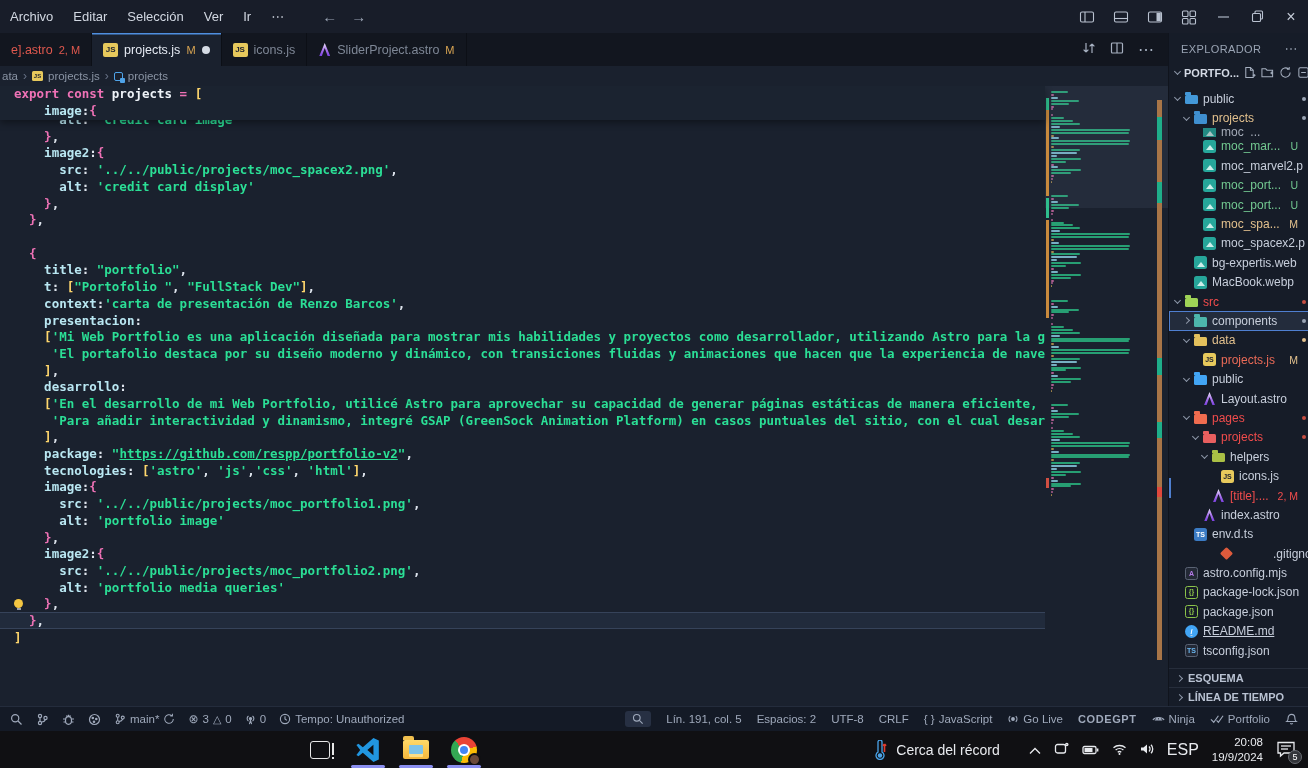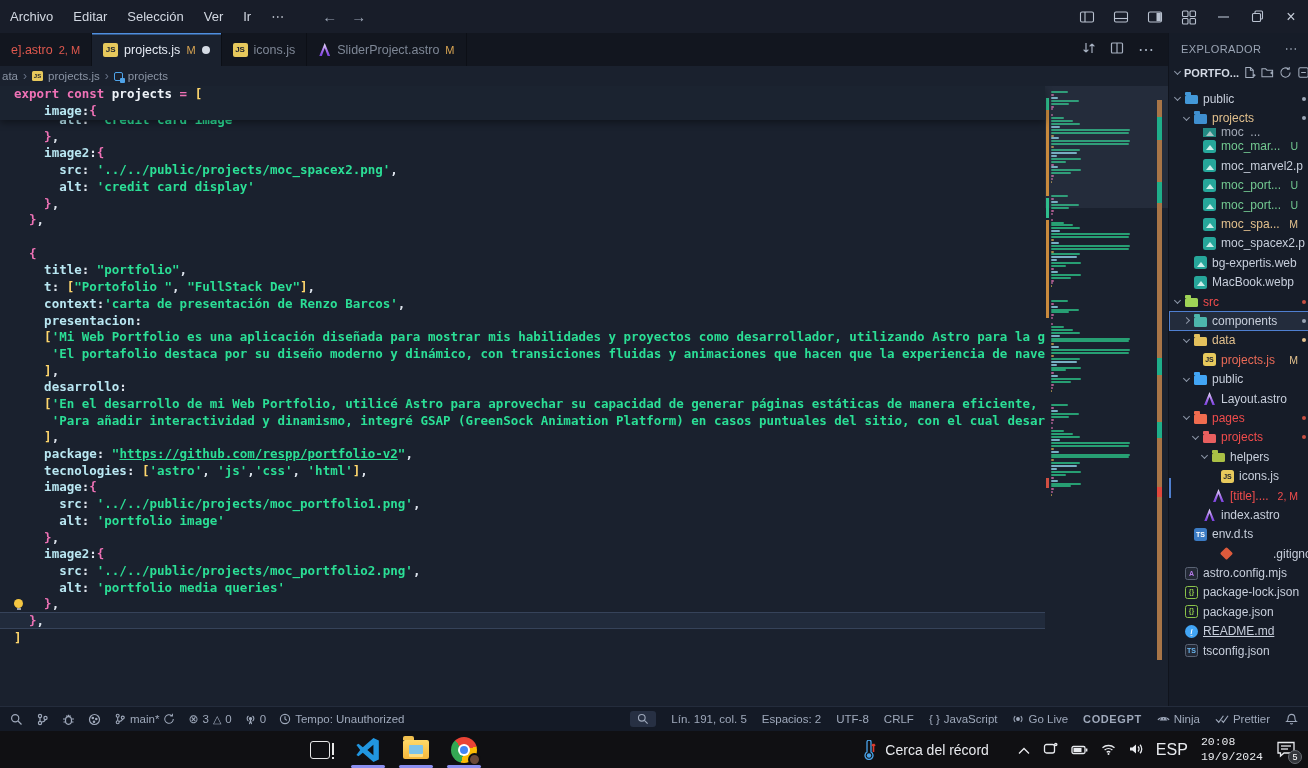--- a/index.html
+++ b/index.html
@@ -159,21 +159,21 @@
     background:conic-gradient(from -45deg,#ea4335 0 33%,#fbbc05 33% 66%,#34a853 66% 100%); }
   .chrome::before { content:""; position:absolute; left:7px; top:7px; width:12px; height:12px;
     background:#fff; border-radius:50%; }
   .chrome::after { content:""; position:absolute; left:9px; top:9px; width:8px; height:8px;
     background:#4285f4; border-radius:50%; }
   .chrome .avatar { position:absolute; right:-4px; bottom:-3px; width:13px; height:13px; border-radius:50%;
     background:#6b4a3a; border:2px solid #101013; }
   .tb-tray { position:absolute; right:0; top:0; height:37px; display:flex; align-items:center; gap:13px; padding-right:10px; color:#e8eaee; }
   .tb-tray svg { stroke:#e8eaee; fill:none; stroke-width:1.3; }
   .weather { display:flex; align-items:center; gap:9px; font-size:14px; margin-right:16px; }
-  .tb-time { font-size:11.5px; line-height:1.3;font-family:Liberation Mono, monospace; }
+  .tb-time { text-align:right; font-size:11.5px; line-height:1.3; }
   .notif { position:relative; width:22px; height:20px; }
   .notif .nbadge { position:absolute; right:-4px; bottom:-4px; width:14px; height:14px; border-radius:50%;
     background:#33353a; border:1px solid #6a6d74; color:#fff; font-size:9px; line-height:12px; text-align:center; } 
 </style>
 </head>
 <body>
 
 <div id="screen">
 
   <div class="titlebar">
@@ -651,20 +651,30 @@
           <span class="fi fi-readme">i</span>
           <span class="t-white">README.md</span>
         </div>
         <div class="trow" style="padding-left: 6px;">
           <span class="tw none"></span>
           <span class="fi fi-tsjson">TS</span>
           <span class="t-white">tsconfig.json</span>
         </div>
       </div>
     <div class="sash" style="top:445px;height:20px"></div>
+    <div class="exp-sections" id="expsections">
+        <div class="exp-sec">
+          <span class="tw col"></span>
+          <span>ESQUEMA</span>
+        </div>
+        <div class="exp-sec">
+          <span class="tw col"></span>
+          <span>LÍNEA DE TIEMPO</span>
+        </div>
+      </div>
   </div>
 
   <div class="statusbar">
     <span class="sb-item">
         <svg width="13" height="13" viewBox="0 0 13 13">
           <circle cx="5.2" cy="5.2" r="3.6"></circle>
           <line x1="8" y1="8" x2="11.5" y2="11.5"></line>
         </svg>
       </span>
     <span class="sb-item">
@@ -750,21 +760,21 @@
             <line x1="3" y1="6" x2="11" y2="6"></line>
             <circle cx="5.5" cy="4.8" r=".7" fill="#9fa9bb"></circle>
             <circle cx="8.5" cy="4.8" r=".7" fill="#9fa9bb"></circle>
           </svg>
         <span>Ninja</span>
       </span>
       <span class="sb-item">
         <svg width="14" height="10" viewBox="0 0 15 10">
             <path d="M1 5.5 L4 8.5 L9 1.5 M7 6.5 L9 8.5 L14 1.5"></path>
           </svg>
-        <span>Prettier</span>
+        <span>Portfolio</span>
       </span>
       <span class="sb-item">
           <svg width="13" height="13" viewBox="0 0 14 14">
             <path d="M7 1.5 a3.6 3.6 0 0 1 3.6 3.6 c0 3 1.4 4 1.4 4 H2 c0 0 1.4-1 1.4-4 A3.6 3.6 0 0 1 7 1.5 Z M5.8 11 a1.3 1.3 0 0 0 2.4 0"></path>
           </svg>
         </span>
     </span>
   </div>
 
   <div class="taskbar">

